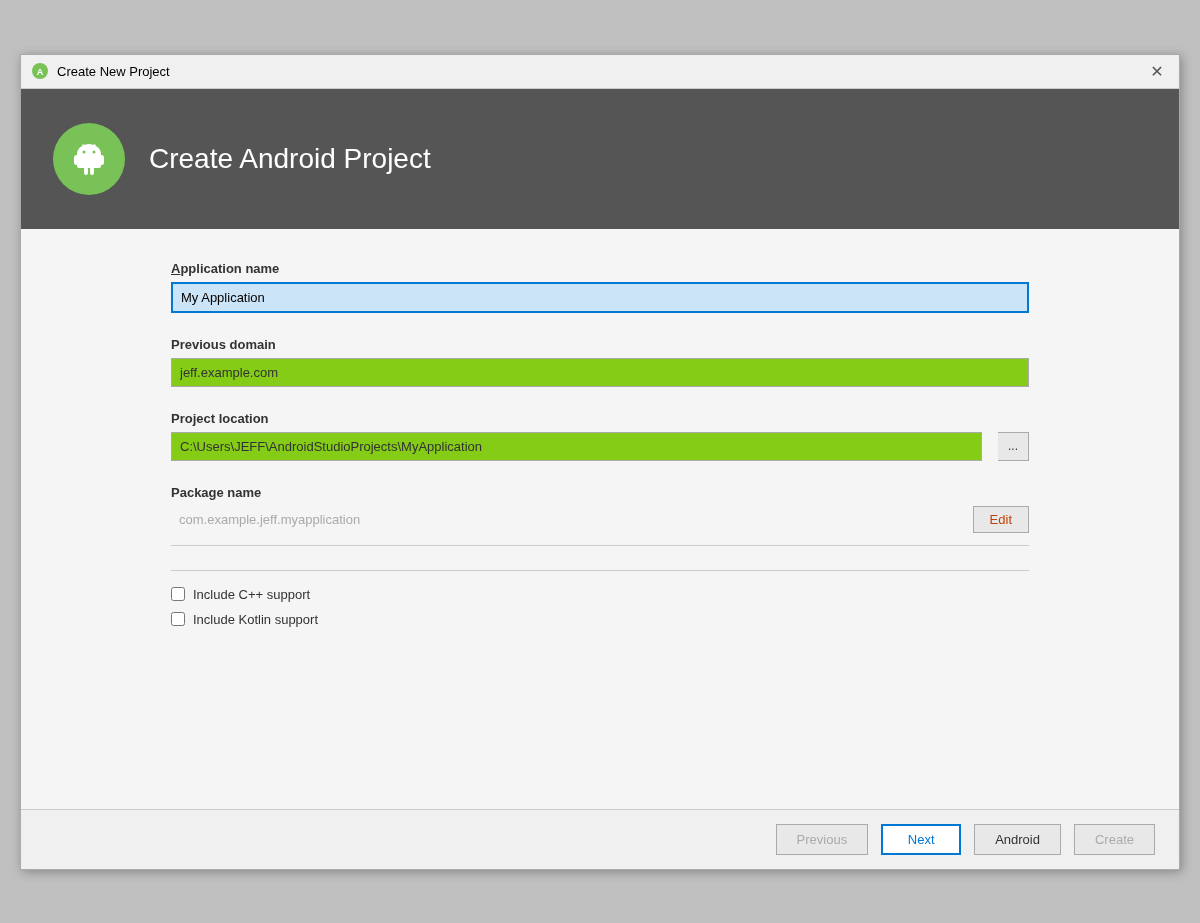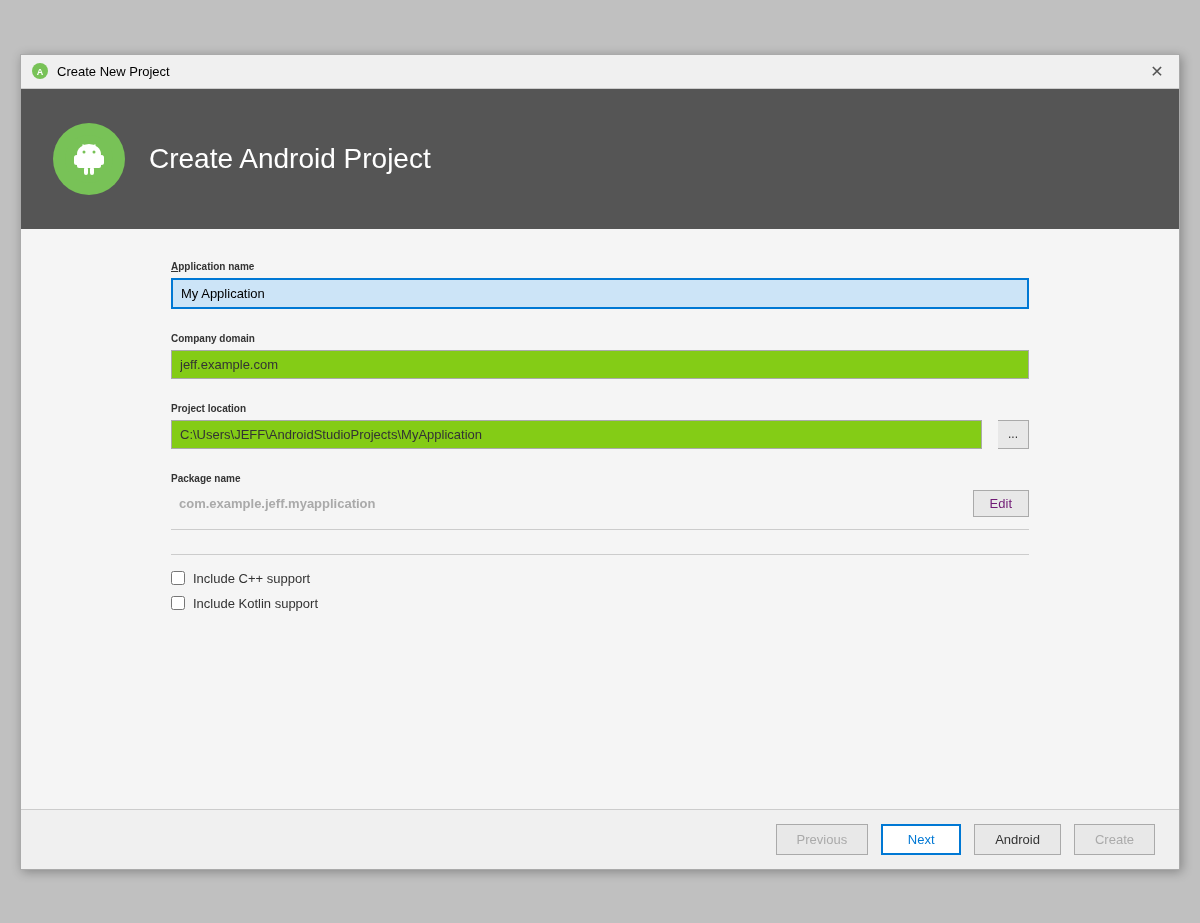--- a/index.html
+++ b/index.html
@@ -95,21 +95,21 @@
       padding: 32px 150px 20px 150px;
       min-height: 580px;
     }
 
     .form-group {
       margin-bottom: 24px;
     }
 
     .form-label {
       display: block;
-      font-size: 10px;
+      font-size: 13px;
       font-weight: 600;
       color: #333;
       margin-bottom: 6px;
     }
 
     .form-label .underline {
       text-decoration: underline;
     }
 
     .form-input {
@@ -152,30 +152,29 @@
       align-items: center;
       border-bottom: 1px solid #ccc;
       padding-bottom: 12px;
     }
 
     .package-name-text {
       flex: 1;
       font-size: 13px;
       color: #aaa;
       padding: 6px 8px;
-      font-weight: bold;
     }
 
     .edit-button {
       padding: 5px 16px;
       font-size: 13px;
       border: 1px solid #aaa;
       background: #e8e8e8;
       cursor: pointer;
-      color: #701a75;
+      color: #c2410c;
     }
 
     .checkbox-group {
       margin-top: 4px;
       border-top: 1px solid #ccc;
       padding-top: 16px;
     }
 
     .checkbox-item {
       display: flex;
@@ -266,21 +265,21 @@
   </div>
 
   <div class="content-area">
 
     <div class="form-group">
       <label class="form-label"><span class="underline">A</span>pplication name</label>
       <input type="text" class="form-input selected" value="My Application" style="">
     </div>
 
     <div class="form-group">
-      <label class="form-label">Company domain</label>
+      <label class="form-label">Previous domain</label>
       <input type="text" class="form-input" value="jeff.example.com" style="">
     </div>
 
     <div class="form-group">
       <label class="form-label">Project location</label>
       <div class="input-with-button">
         <input type="text" class="form-input" value="C:\Users\JEFF\AndroidStudioProjects\MyApplication" style="">
         <button class="browse-button">...</button>
       </div>
     </div>

